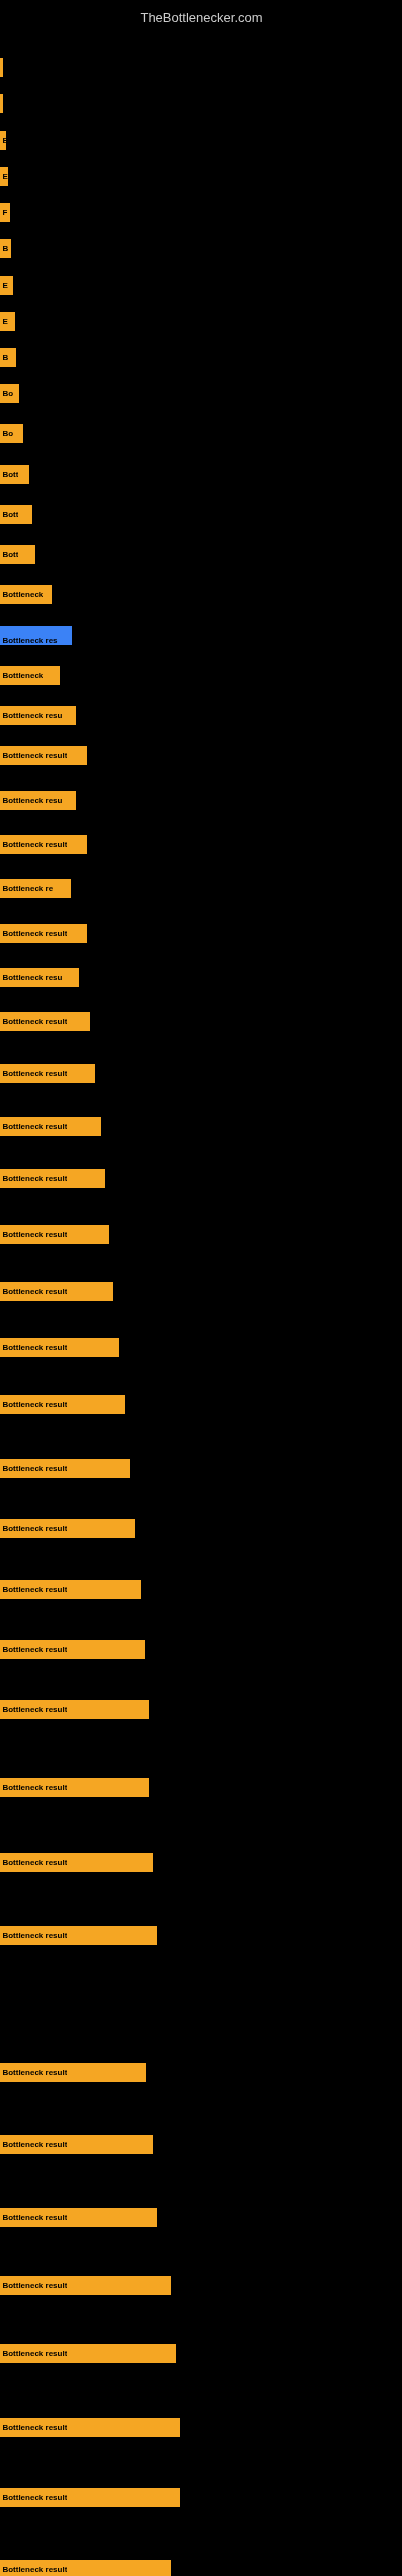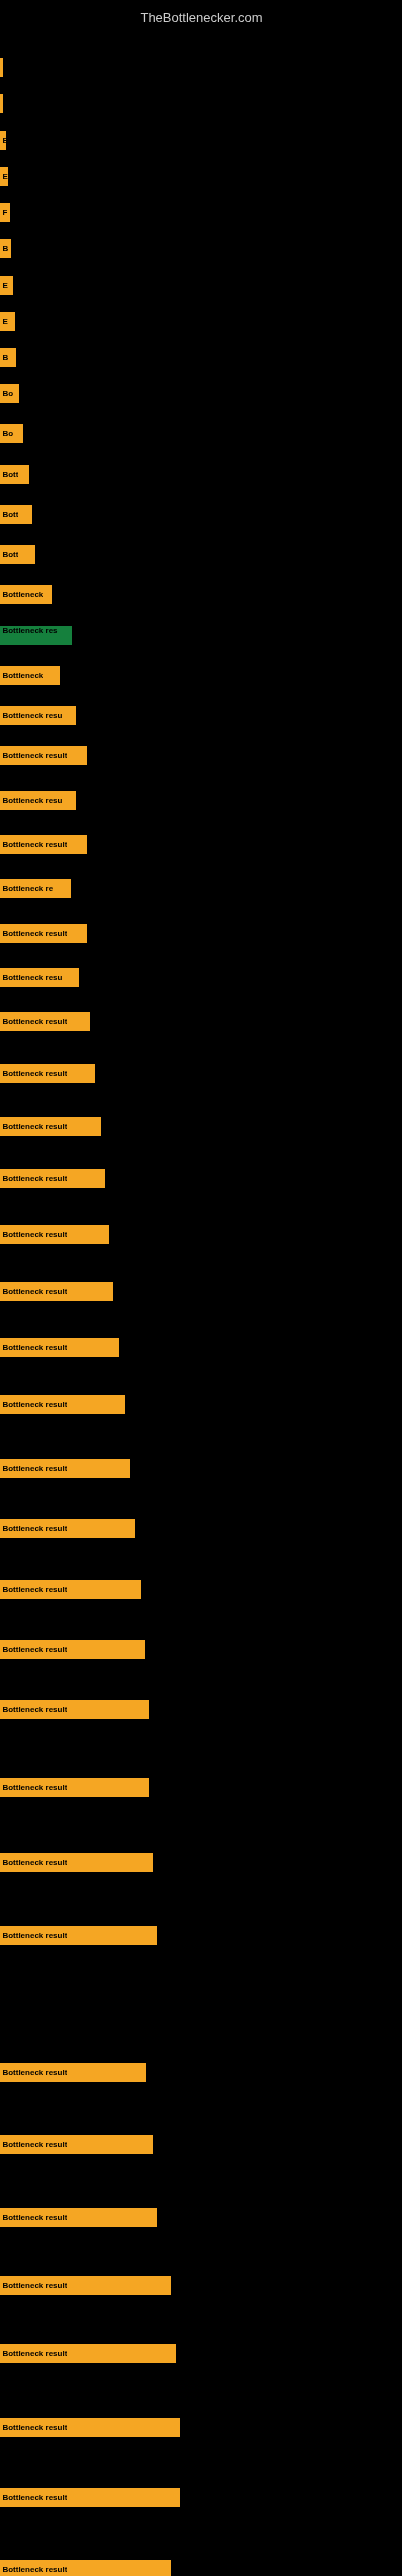--- a/index.html
+++ b/index.html
@@ -108,21 +108,21 @@
       <div style="background-color: rgb(245, 166, 35); width: 35px; height: 19.3px; display: flex; align-items: center; padding-left: 2.4px; min-width: 3.2px;">
         <span style="color: rgb(0, 0, 0); font-size: 8px; font-weight: bold; white-space: nowrap; overflow: hidden;">Bott</span>
       </div>
     </div>
     <div style="position: absolute; top: 559px; left: 0px; width: 403px; height: 22.5px; display: flex; align-items: center;">
       <div style="background-color: rgb(245, 166, 35); width: 52px; height: 19.3px; display: flex; align-items: center; padding-left: 2.4px; min-width: 3.2px;">
         <span style="color: rgb(0, 0, 0); font-size: 8px; font-weight: bold; white-space: nowrap; overflow: hidden;">Bottleneck</span>
       </div>
     </div>
     <div style="position: absolute; top: 600px; left: 0px; width: 403px; height: 22.5px; display: flex; align-items: center;">
-      <div style="background-color: #15803d; width: 72px; height: 19.3px; display: flex; align-items: flex-start; padding-left: 2.4px; min-width: 3.2px;">
+      <div style="background-color: #3b82f6; width: 72px; height: 19.3px; display: flex; align-items: flex-end; padding-left: 2.4px; min-width: 3.2px;">
         <span style="color: rgb(0, 0, 0); font-size: 8px; font-weight: bold; white-space: nowrap; overflow: hidden;">Bottleneck res</span>
       </div>
     </div>
     <div style="position: absolute; top: 640px; left: 0px; width: 403px; height: 22.5px; display: flex; align-items: center;">
       <div style="background-color: rgb(245, 166, 35); width: 60px; height: 19.3px; display: flex; align-items: center; padding-left: 2.4px; min-width: 3.2px;">
         <span style="color: rgb(0, 0, 0); font-size: 8px; font-weight: bold; white-space: nowrap; overflow: hidden;">Bottleneck</span>
       </div>
     </div>
     <div style="position: absolute; top: 680px; left: 0px; width: 403px; height: 22.5px; display: flex; align-items: center;">
       <div style="background-color: rgb(245, 166, 35); width: 76px; height: 19.3px; display: flex; align-items: center; padding-left: 2.4px; min-width: 3.2px;">

